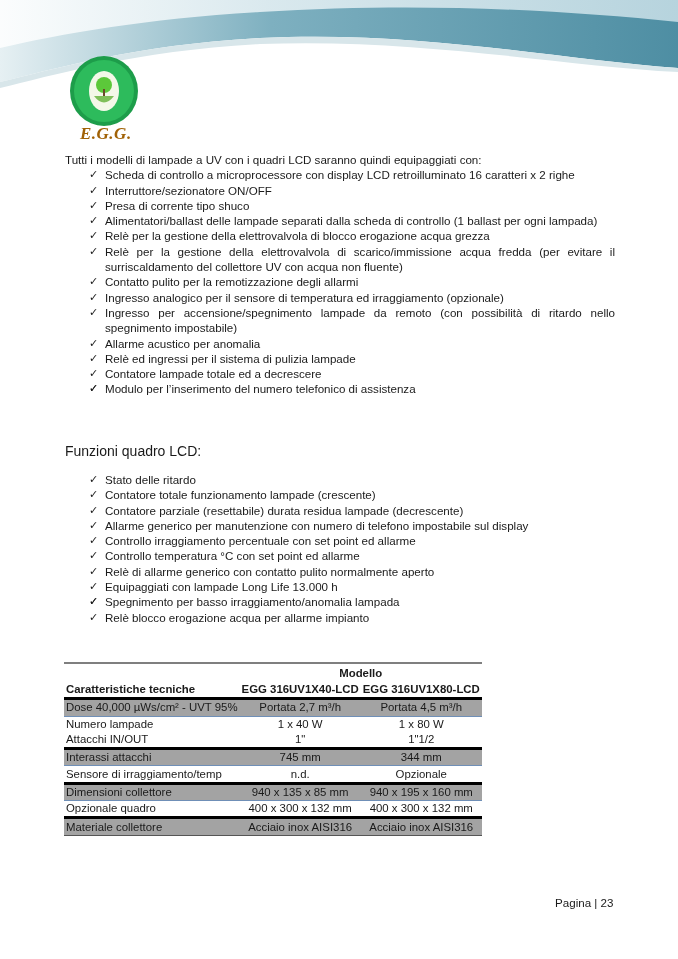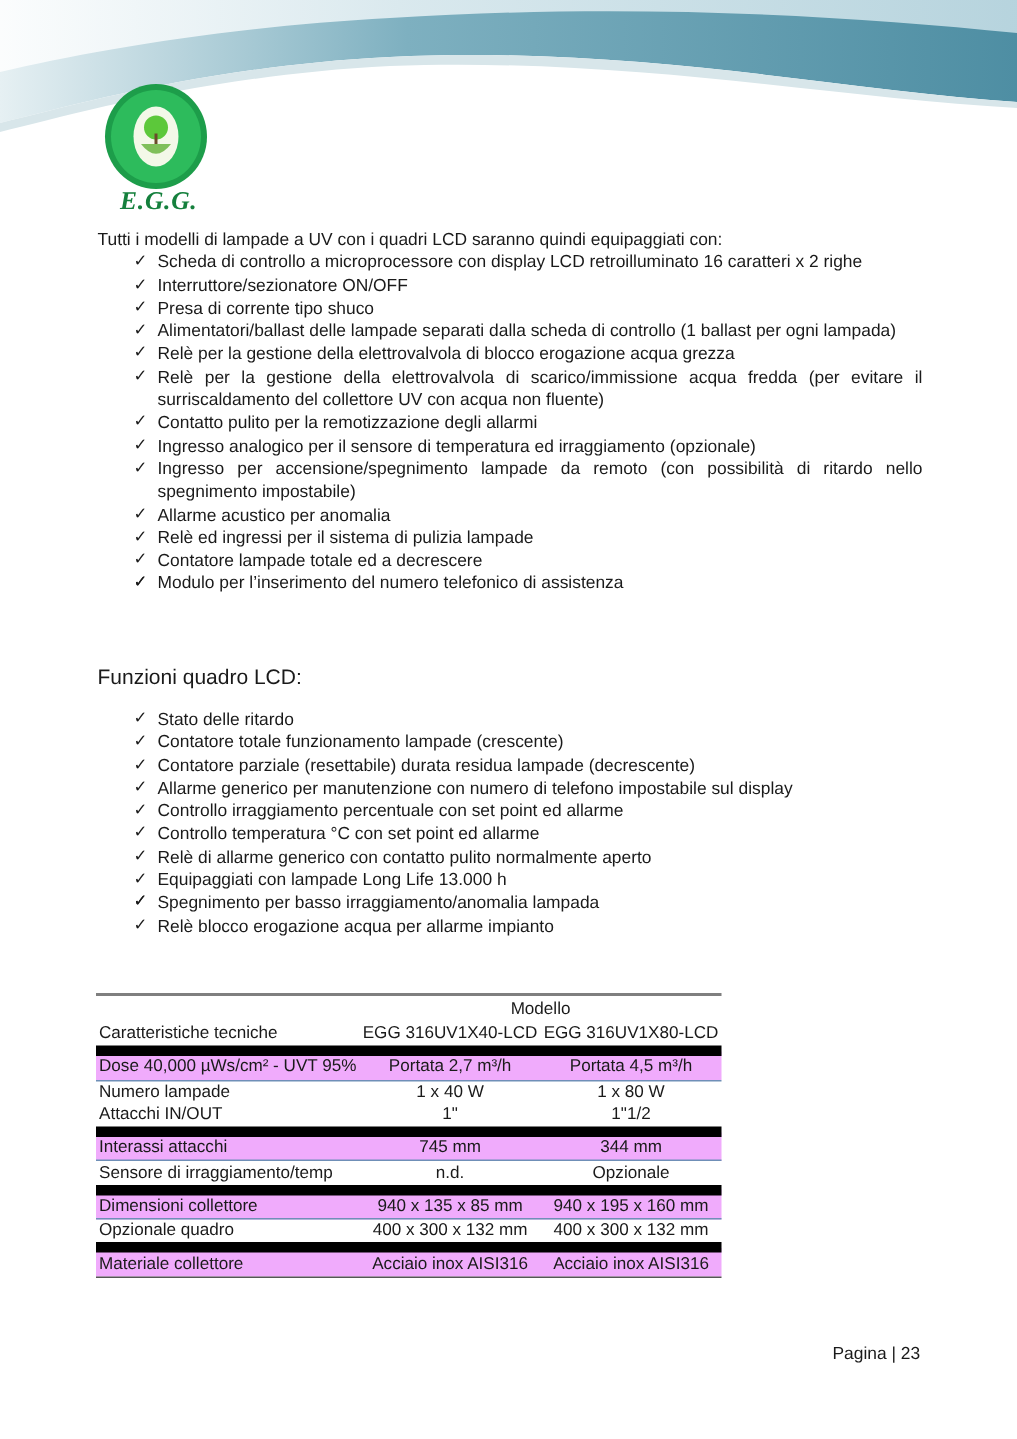--- a/index.html
+++ b/index.html
@@ -7,40 +7,40 @@
     width: 678px; height: 959px; position: relative; overflow: hidden;
     background: #ffffff;
     font-family: "Liberation Sans", sans-serif;
     color: #1a1a1a;
   }
   .header-wave { position: absolute; left: 0; top: 0; width: 678px; height: 90px; }
   .logo { position: absolute; left: 68px; top: 55px; width: 74px; height: 90px; }
   .logo-text {
     position: absolute; left: 80px; top: 124px;
     font-family: "Liberation Serif", serif; font-style: italic; font-weight: bold;
-    font-size: 17px; color: #15803d; letter-spacing: 0.5px;
+    font-size: 17px; color: #a16207; letter-spacing: 0.5px;
   }
   .content { position: absolute; left: 65px; top: 152px; width: 550px; font-size: 11.6px; line-height: 15.3px; }
   .intro { margin: 0; }
   ul.checks { list-style: none; margin: 0; padding: 0 0 0 24px; }
   ul.checks li { position: relative; padding-left: 16px; text-align: justify; }
   ul.checks li .chk { position: absolute; left: 0; top: 0; font-size: 11px; }
   .section2 { position: absolute; left: 65px; top: 443px; font-size: 14px; }
   .list2 { position: absolute; left: 65px; top: 472px; width: 550px; font-size: 11.6px; line-height: 15.3px; }
   table.spec {
     position: absolute; left: 64px; top: 662px; width: 417px;
     border-collapse: collapse; font-size: 11.4px;
     border-top: 2px solid #7f7f7f;
   }
   table.spec td { padding: 0 2px; height: 15.3px; line-height: 15px; white-space: nowrap; }
   table.spec td.c { text-align: center; }
-  table.spec tr.head td { font-weight: normal; }
+  table.spec tr.head td { font-weight: bold; }
   table.spec tr.model td { height: 18px; }
   table.spec tr.hdr2 td { border-bottom: 1px solid #555; }
-  table.spec tr.band td { background: #f0abfc; border-top: 7px solid #000000; border-bottom: 1px solid #6f8fb7; }
+  table.spec tr.band td { background: #a3a3a3; border-top: 3px solid #000000; border-bottom: 1px solid #6f8fb7; }
   table.spec tr.last td { border-bottom: 1px solid #555; }
   .footer { position: absolute; left: 555px; top: 896px; font-size: 11.6px; }
 </style>
 </head>
 <body>
 
 <svg class="header-wave" viewBox="0 0 678 90" preserveAspectRatio="none">
   <defs>
     <linearGradient id="wg" x1="0" y1="0" x2="1" y2="0">
       <stop offset="0" stop-color="#e6f0f3"></stop>

